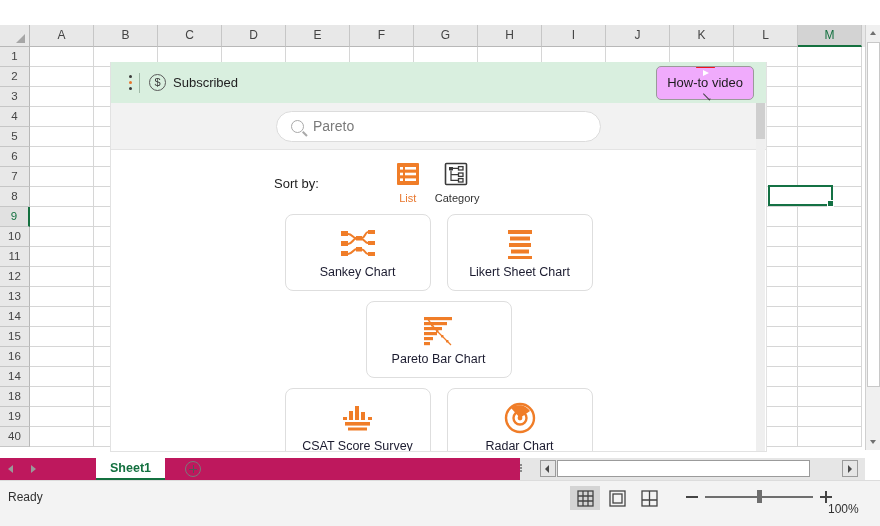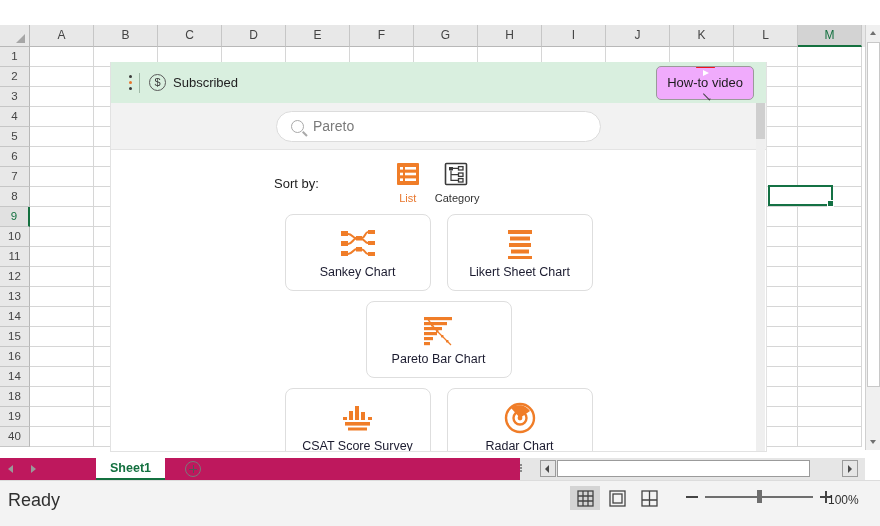--- a/index.html
+++ b/index.html
@@ -91,21 +91,21 @@
   .addsheet { margin-left:20px; width:16px; height:16px; border-radius:50%;
     border:1px solid #7a7a7a; position:relative; }
   .addsheet:before { content:""; position:absolute; left:3px; top:7px;
     width:8px; height:1px; background:#555; }
   .addsheet:after { content:""; position:absolute; left:7px; top:3px;
     width:1px; height:8px; background:#555; }
 
   
   .statusbar { position:absolute; left:0; bottom:0; width:880px; height:46px;
     background:#f3f3f3; border-top:1px solid #dcdcdc; }
-  .st-ready { position:absolute; left:8px; top:9px; font-size:18px; color:#303030; }
+  .st-ready { position:absolute; left:8px; top:9px; font-size:12px; color:#303030; }
   .st-a11y { position:absolute; left:55px; top:9px; font-size:12px; color:#303030;
     display:flex; align-items:center; gap:5px; }
   .a11y-ic { width:14px; height:14px; position:relative; display:inline-block; }
   .a11y-ic:before { content:""; position:absolute; left:1px; top:1px;
     width:11px; height:11px; border:1.4px solid #404040; border-radius:50%;
     border-right-color:transparent; }
   .a11y-ic:after { content:"\2713"; position:absolute; right:-2px; bottom:-3px;
     font-size:9px; color:#404040; }
   .view-btns { position:absolute; left:570px; top:5px; display:flex; gap:2px; }
   .vbtn { width:30px; height:24px; display:flex; align-items:center;
@@ -118,21 +118,21 @@
     height:1.6px; background:#444; }
   .zplus:after { content:""; position:absolute; left:1px; top:8px; width:12px;
     height:1.6px; background:#444; }
   .zplus:before { content:""; position:absolute; left:6px; top:3px; width:1.6px;
     height:12px; background:#444; }
   .ztrack { width:108px; height:18px; position:relative; }
   .ztrack:before { content:""; position:absolute; left:0; top:8px; width:108px;
     height:1.6px; background:#6e6e6e; }
   .zhandle { position:absolute; left:52px; top:2px; width:5px; height:13px;
     background:#6e6e6e; }
-  .zlabel { position:absolute; left:828px; top:12px; font-size:12px; color:#303030;text-align:center; }
+  .zlabel { position:absolute; left:828px; top:21px; font-size:12px; color:#303030;text-align:center; }
 
   
   .pane { position:absolute; left:110px; top:62px; width:657px; height:390px;
     background:#fff; border:1px solid #e2e2e2; border-top:none; overflow:hidden; }
   .pane-head { height:41px; background:#d9efdf; display:flex; align-items:center;
     padding:0 12px; }
   .kebab { width:14px; height:18px; display:flex; flex-direction:column;
     justify-content:center; align-items:center; gap:3px; }
   .kebab i { width:3px; height:3px; border-radius:50%; background:#3a3a3a; display:block; }
   .kebab i.mid { background:#e8762c; }

